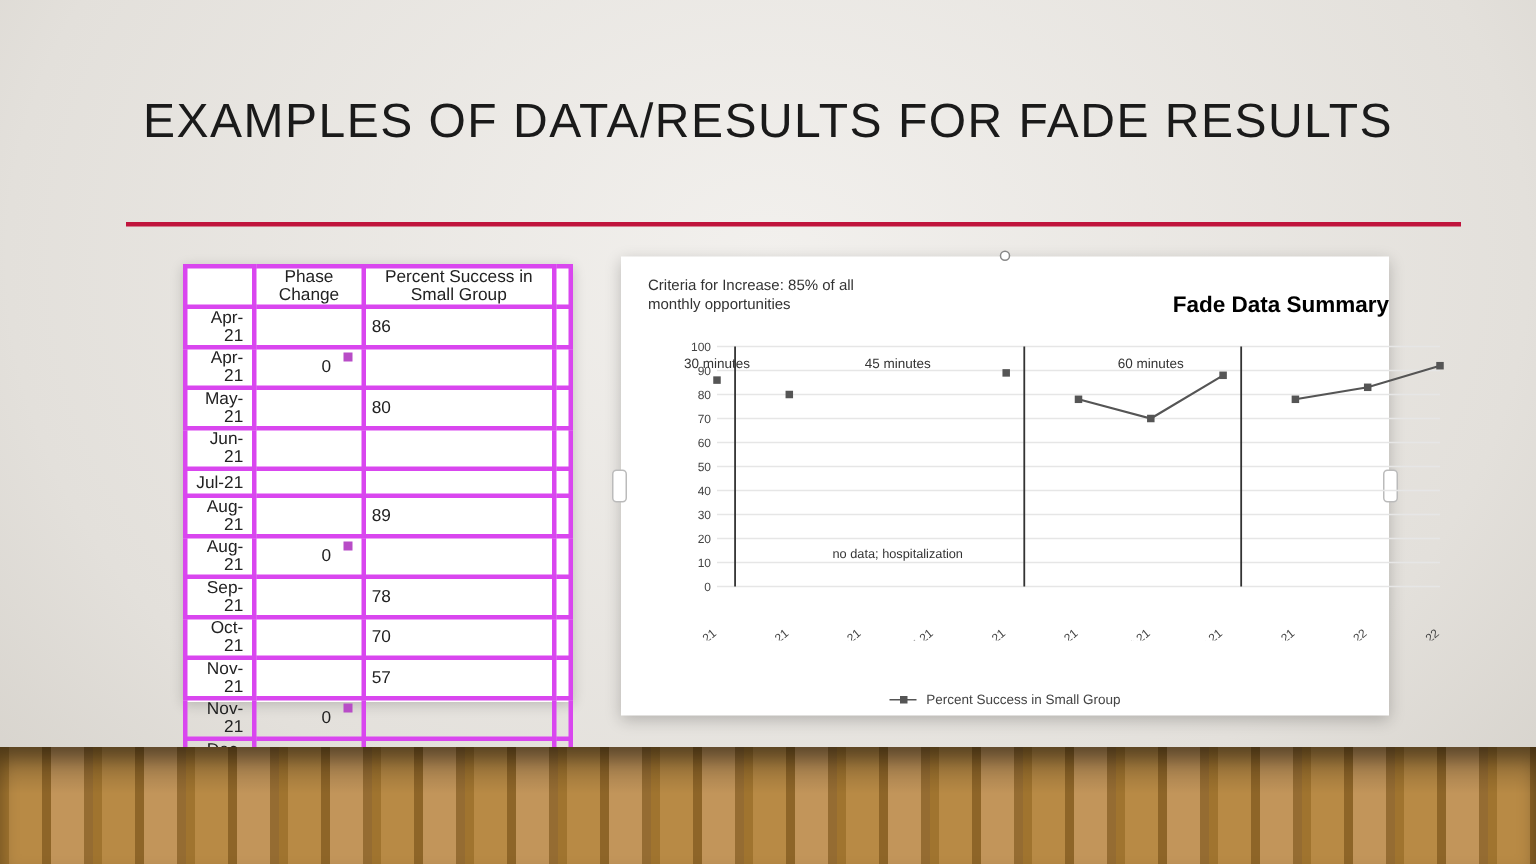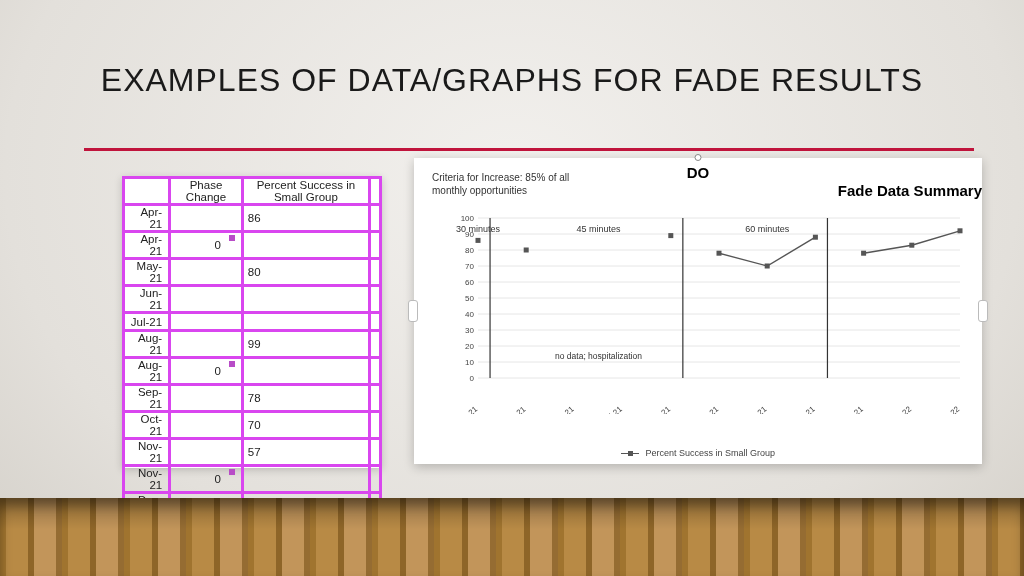--- a/index.html
+++ b/index.html
@@ -36,40 +36,40 @@
   }
   .tbl { width: 100%; border-collapse: collapse; }
   .tbl th, .tbl td { border: 3px solid #d946ef; height: 18px; padding: 0 4px; }
   .tbl th { font-weight: 400; text-align: center; }
   .tbl td.month { text-align: right; padding-right: 6px; }
   .tbl td.num { }
   .tbl td.pc { text-align: right; padding-right: 20px; position: relative; }
   .pc-mark { position: absolute; right: 6px; top: 2px; width: 6px; height: 6px; background: #b84cc7; }
   
   .chart {
-    position: absolute; top: 158px; left: 414px; width: 568px; height: 306px;
+    position: absolute; top: 171px; left: 414px; width: 512px; height: 306px;
     background: #fff; box-shadow: 0 3px 10px rgba(0,0,0,0.22);
   }
   .chart .crit { position: absolute; top: 14px; left: 18px; font-size: 10px; color: #333; line-height: 1.25; max-width: 160px; }
   .chart .ttl1 { position: absolute; top: 6px; left: 0; right: 0; text-align: center; font-weight: 700; font-size: 15px; }
   .chart .ttl2 { position: absolute; top: 24px; left: 0; right: 0; text-align: right; font-weight: 700; font-size: 15px; }
   .plot { position: absolute; top: 56px; left: 38px; width: 514px; height: 200px; }
   .legend { position: absolute; bottom: 6px; left: 0; right: 0; text-align: center; font-size: 9px; color: #444; }
   .legend .sw { display:inline-block; width:18px; height:0; border-top:1.5px solid #555; vertical-align:middle; margin-right:4px; position:relative;}
   .legend .sw::after{content:""; position:absolute; left:7px; top:-3px; width:5px; height:5px; background:#555;}
   .handle { position:absolute; width:10px; height:22px; top:50%; transform:translateY(-50%);
     background:#fff; border:1px solid #bbb; border-radius:3px; }
   .handle.l{ left:-6px; } .handle.r{ right:-6px; }
   .dot-top{ position:absolute; top:-4px; left:50%; width:7px;height:7px; border:1px solid #888; border-radius:50%; background:#fff; transform:translateX(-50%);}
 </style>
 </head>
 <body>
 
 <div class="slide">
-  <div class="title">EXAMPLES OF DATA/GRAPHS FOR FADE RESULTS</div>
+  <div class="title">EXAMPLES OF DATA/RESULTS FOR FADE RESULTS</div>
   <div class="rule"></div>
 
   <div class="tbl-wrap">
     <table class="tbl">
       <thead>
           <tr id="thead-row">
             <th></th>
             <th>Phase Change</th>
             <th>Percent Success in Small Group</th>
             <th></th>
@@ -102,21 +102,21 @@
           </tr>
           <tr>
             <td class="month">Jul-21</td>
             <td class="pc"></td>
             <td class="num"></td>
             <td></td>
           </tr>
           <tr>
             <td class="month">Aug-21</td>
             <td class="pc"></td>
-            <td class="num">99</td>
+            <td class="num">89</td>
             <td></td>
           </tr>
           <tr>
             <td class="month">Aug-21</td>
             <td class="pc">0<span class="pc-mark"></span></td>
             <td class="num"></td>
             <td></td>
           </tr>
           <tr>
             <td class="month">Sep-21</td>
@@ -162,21 +162,20 @@
           </tr>
         </tbody>
     </table>
   </div>
 
   <div class="chart">
     <div class="dot-top"></div>
     <div class="handle l"></div>
     <div class="handle r"></div>
     <div class="crit">Criteria for Increase:  85% of all monthly opportunities</div>
-    <div class="ttl1">DO</div>
     <div class="ttl2">Fade Data Summary</div>
     <svg class="plot" viewBox="0 0 514 200" id="plotsvg">
         <line x1="26" x2="508" y1="164" y2="164" stroke="#e6e6e6" stroke-width="1"></line>
         <text x="22" y="167" text-anchor="end" font-size="8" fill="#444">0</text>
         <line x1="26" x2="508" y1="148" y2="148" stroke="#e6e6e6" stroke-width="1"></line>
         <text x="22" y="151" text-anchor="end" font-size="8" fill="#444">10</text>
         <line x1="26" x2="508" y1="132" y2="132" stroke="#e6e6e6" stroke-width="1"></line>
         <text x="22" y="135" text-anchor="end" font-size="8" fill="#444">20</text>
         <line x1="26" x2="508" y1="116" y2="116" stroke="#e6e6e6" stroke-width="1"></line>
         <text x="22" y="119" text-anchor="end" font-size="8" fill="#444">30</text>

